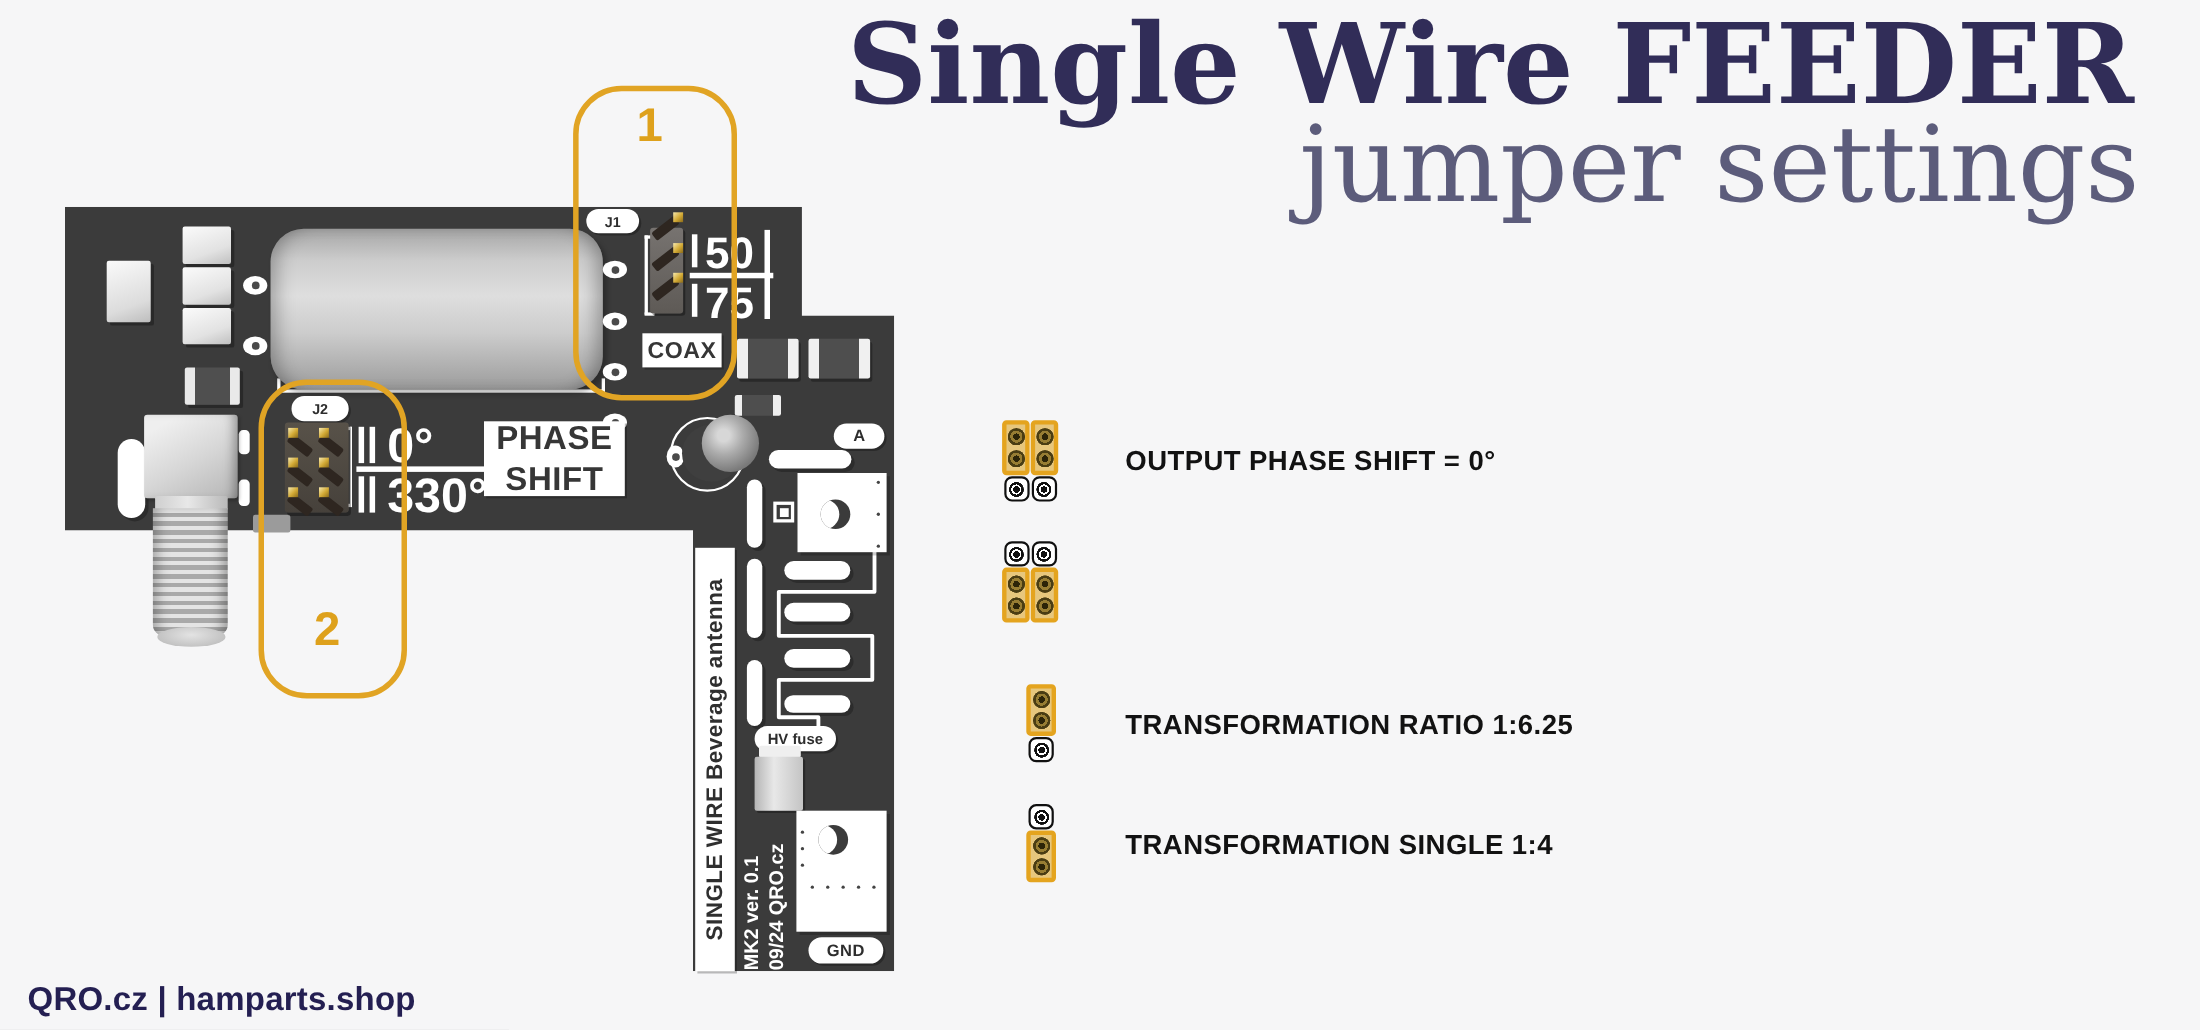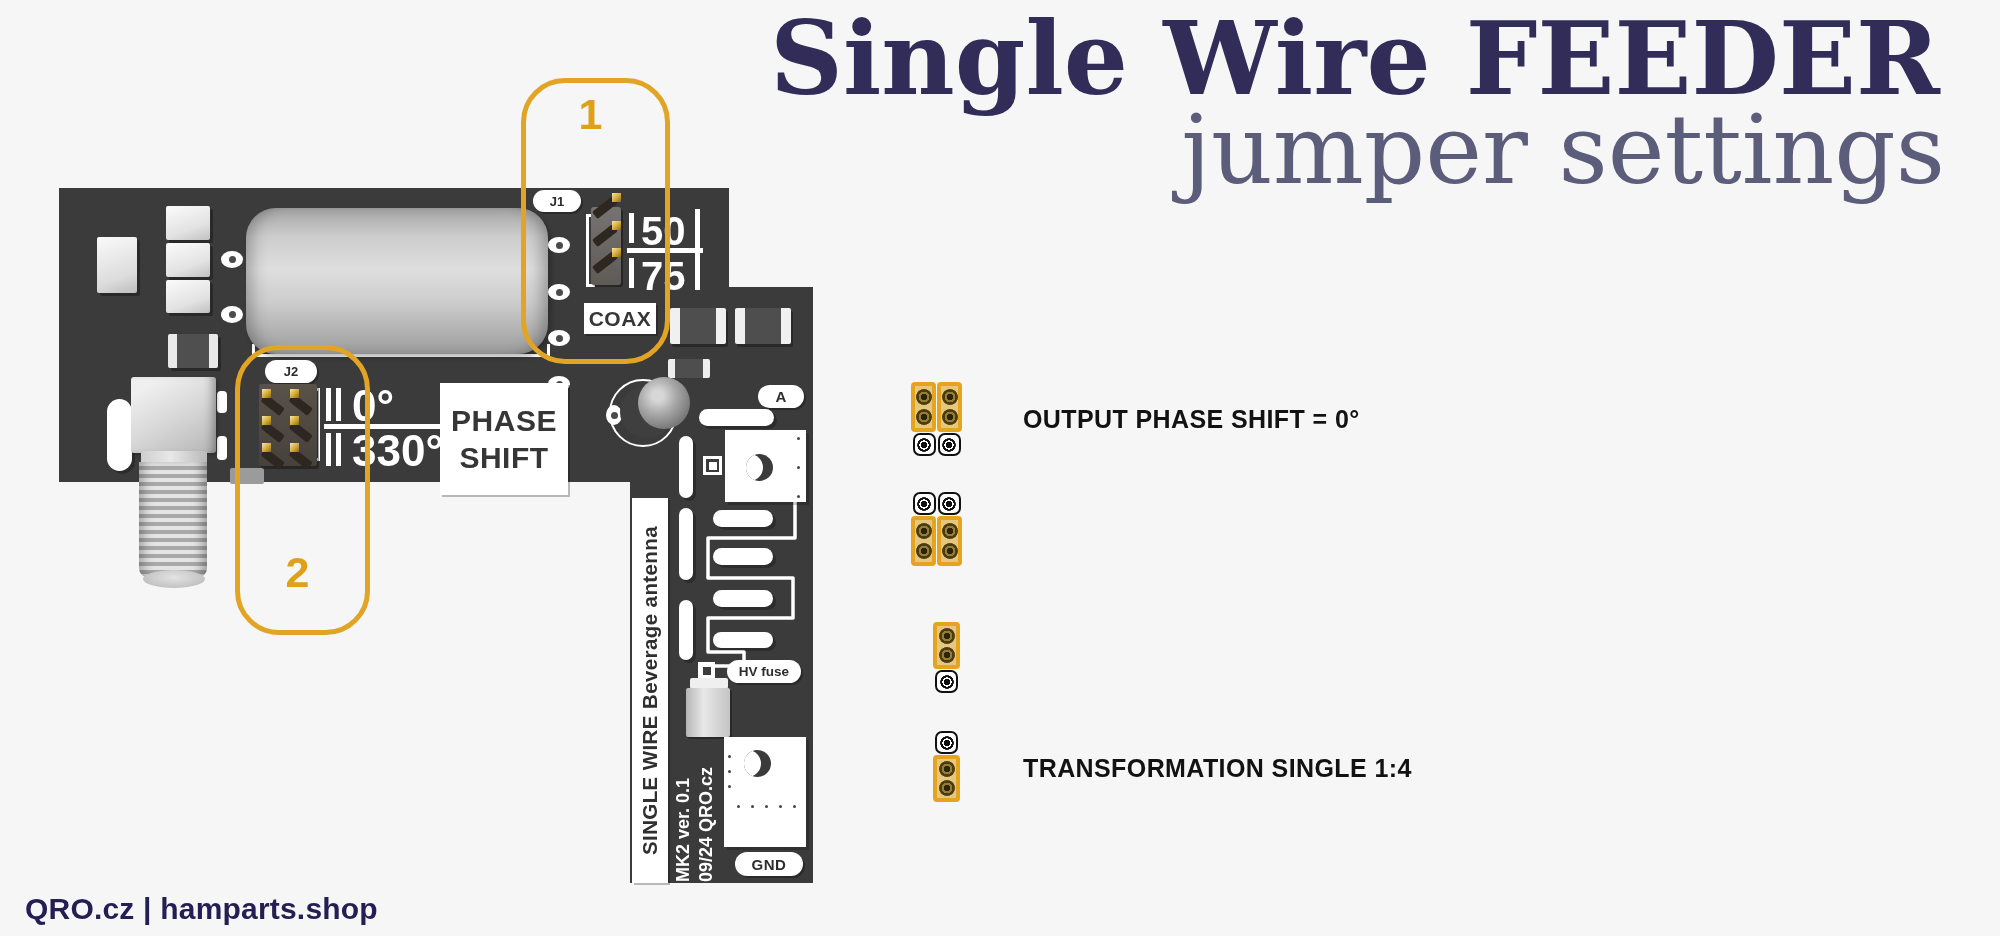--- a/index.html
+++ b/index.html
@@ -145,21 +145,21 @@
   <div class="abs" style="left:746px;top:454px;width:27px;height:27px;border-radius:50%;background:#3b3b3b;overflow:hidden;">
     <div style="position:absolute;left:-10px;top:0;width:27px;height:27px;border-radius:50%;background:#fff;"></div>
   </div>
   <div class="abs" style="left:797px;top:437px;width:3px;height:3px;background:#444;border-radius:50%;"></div>
   <div class="abs" style="left:797px;top:466px;width:3px;height:3px;background:#444;border-radius:50%;"></div>
   <div class="abs" style="left:797px;top:495px;width:3px;height:3px;background:#444;border-radius:50%;"></div>
 
   <div class="abs" style="left:698px;top:662px;width:17px;height:17px;background:#fff;display:flex;align-items:center;justify-content:center;">
     <div style="width:8px;height:8px;background:#3b3b3b;"></div>
   </div>
-  <div class="abs oval" style="left:727px;top:660px;width:74px;height:23px;font-size:13.5px;">
+  <div class="abs oval" style="left:686px;top:660px;width:74px;height:23px;font-size:13.5px;">
     <span>HV fuse</span>
   </div>
   <div class="abs" style="left:690px;top:678px;width:38px;height:11px;background:#efefef;border-radius:2px;"></div>
   <div class="abs" style="left:686px;top:688px;width:44px;height:49px;border-radius:2px;
               background:linear-gradient(90deg,#b5b5b5,#e8e8e8 40%,#c4c4c4);box-shadow:2px 2px 0 rgba(0,0,0,.3);"></div>
 
   <div class="abs" style="left:724px;top:737px;width:82px;height:110px;background:#fff;box-shadow:3px 3px 0 rgba(0,0,0,.2);"></div>
   <div class="abs" style="left:744px;top:750px;width:27px;height:27px;border-radius:50%;background:#3b3b3b;overflow:hidden;">
     <div style="position:absolute;left:-10px;top:0;width:27px;height:27px;border-radius:50%;background:#fff;"></div>
   </div>
@@ -215,21 +215,21 @@
   <div class="abs" style="left:290px;top:443px;width:9px;height:9px;background:linear-gradient(135deg,#f7e9ad,#d2a934 55%,#8a6a1a);"></div>
 
   <div class="abs bar" style="left:326px;top:388px;width:5px;height:33px;"></div>
   <div class="abs bar" style="left:336px;top:388px;width:5px;height:33px;"></div>
   <div class="abs wtext" style="left:352px;top:381px;font-size:44px;">0°</div>
   <div class="abs bar" style="left:324px;top:424px;width:126px;height:5px;"></div>
   <div class="abs bar" style="left:326px;top:433px;width:5px;height:33px;"></div>
   <div class="abs bar" style="left:336px;top:433px;width:5px;height:33px;"></div>
   <div class="abs wtext" style="left:352px;top:426px;font-size:44px;">330°</div>
 
-  <div class="abs wbox" style="left:440px;top:383px;width:128px;height:112px;flex-direction:column;font-size:30px;line-height:1.25;letter-spacing:.5px;text-align:right;">
+  <div class="abs wbox" style="left:440px;top:383px;width:128px;height:68px;flex-direction:column;font-size:30px;line-height:1.25;letter-spacing:.5px;text-align:right;">
     <span>PHASE</span>
     <span>SHIFT</span>
   </div>
 
   <div class="abs callout" style="left:521px;top:78px;width:139px;height:276px;"></div>
   <div class="abs callout-num" style="left:521px;top:90px;width:139px;">1</div>
   <div class="abs callout" style="left:235px;top:345px;width:125px;height:280px;"></div>
   <div class="abs callout-num" style="left:235px;top:548px;width:125px;">2</div>
 
   <div class="abs" style="left:911px;top:382px;">
@@ -277,20 +277,21 @@
 
   <div class="abs" style="left:933px;top:622px;display:flex;flex-direction:column;align-items:center;">
     <div class="jblock" style="width:27px;height:47px;">
         <i class="jpin"></i>
         <i class="jpin"></i>
       </div>
     <div class="opin" style="margin-top:1px;">
         <i></i>
       </div>
   </div>
+  <div class="abs legend-label" style="left:1023px;top:645px;">TRANSFORMATION RATIO 1:6.25</div>
 
   <div class="abs" style="left:933px;top:731px;display:flex;flex-direction:column;align-items:center;">
     <div class="opin" style="margin-bottom:1px;">
         <i></i>
       </div>
     <div class="jblock" style="width:27px;height:47px;">
         <i class="jpin"></i>
         <i class="jpin"></i>
       </div>
   </div>

